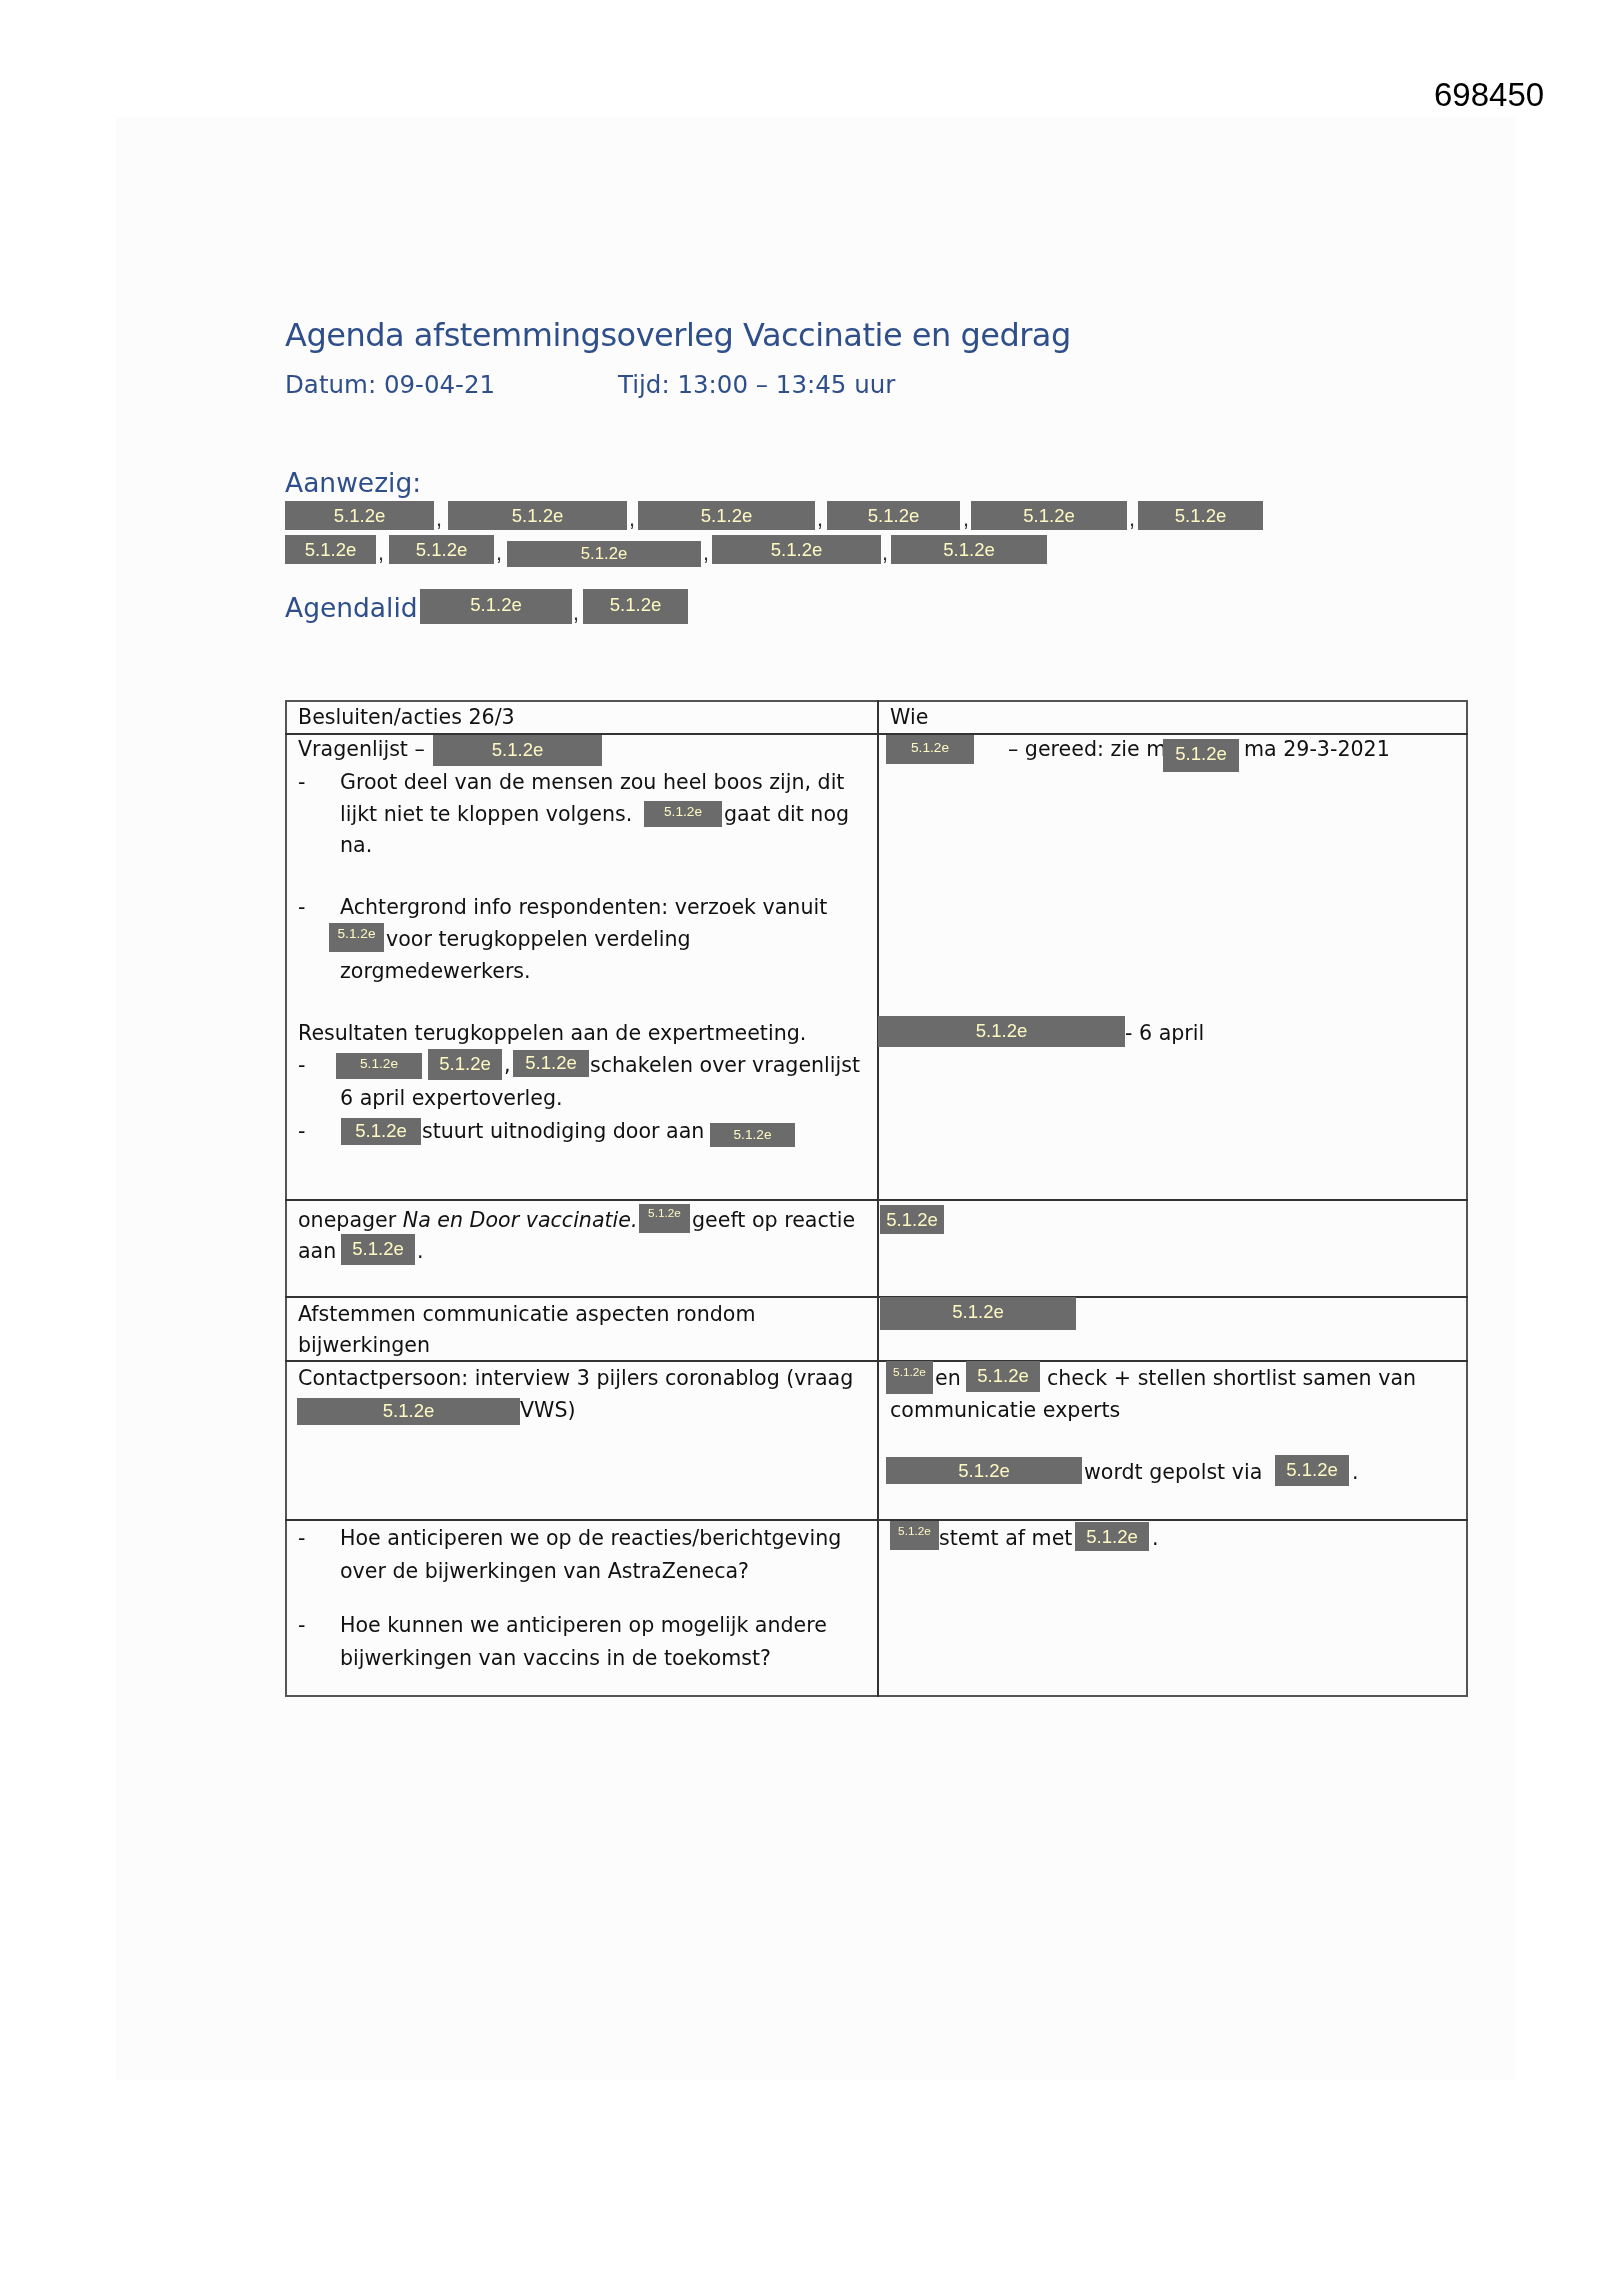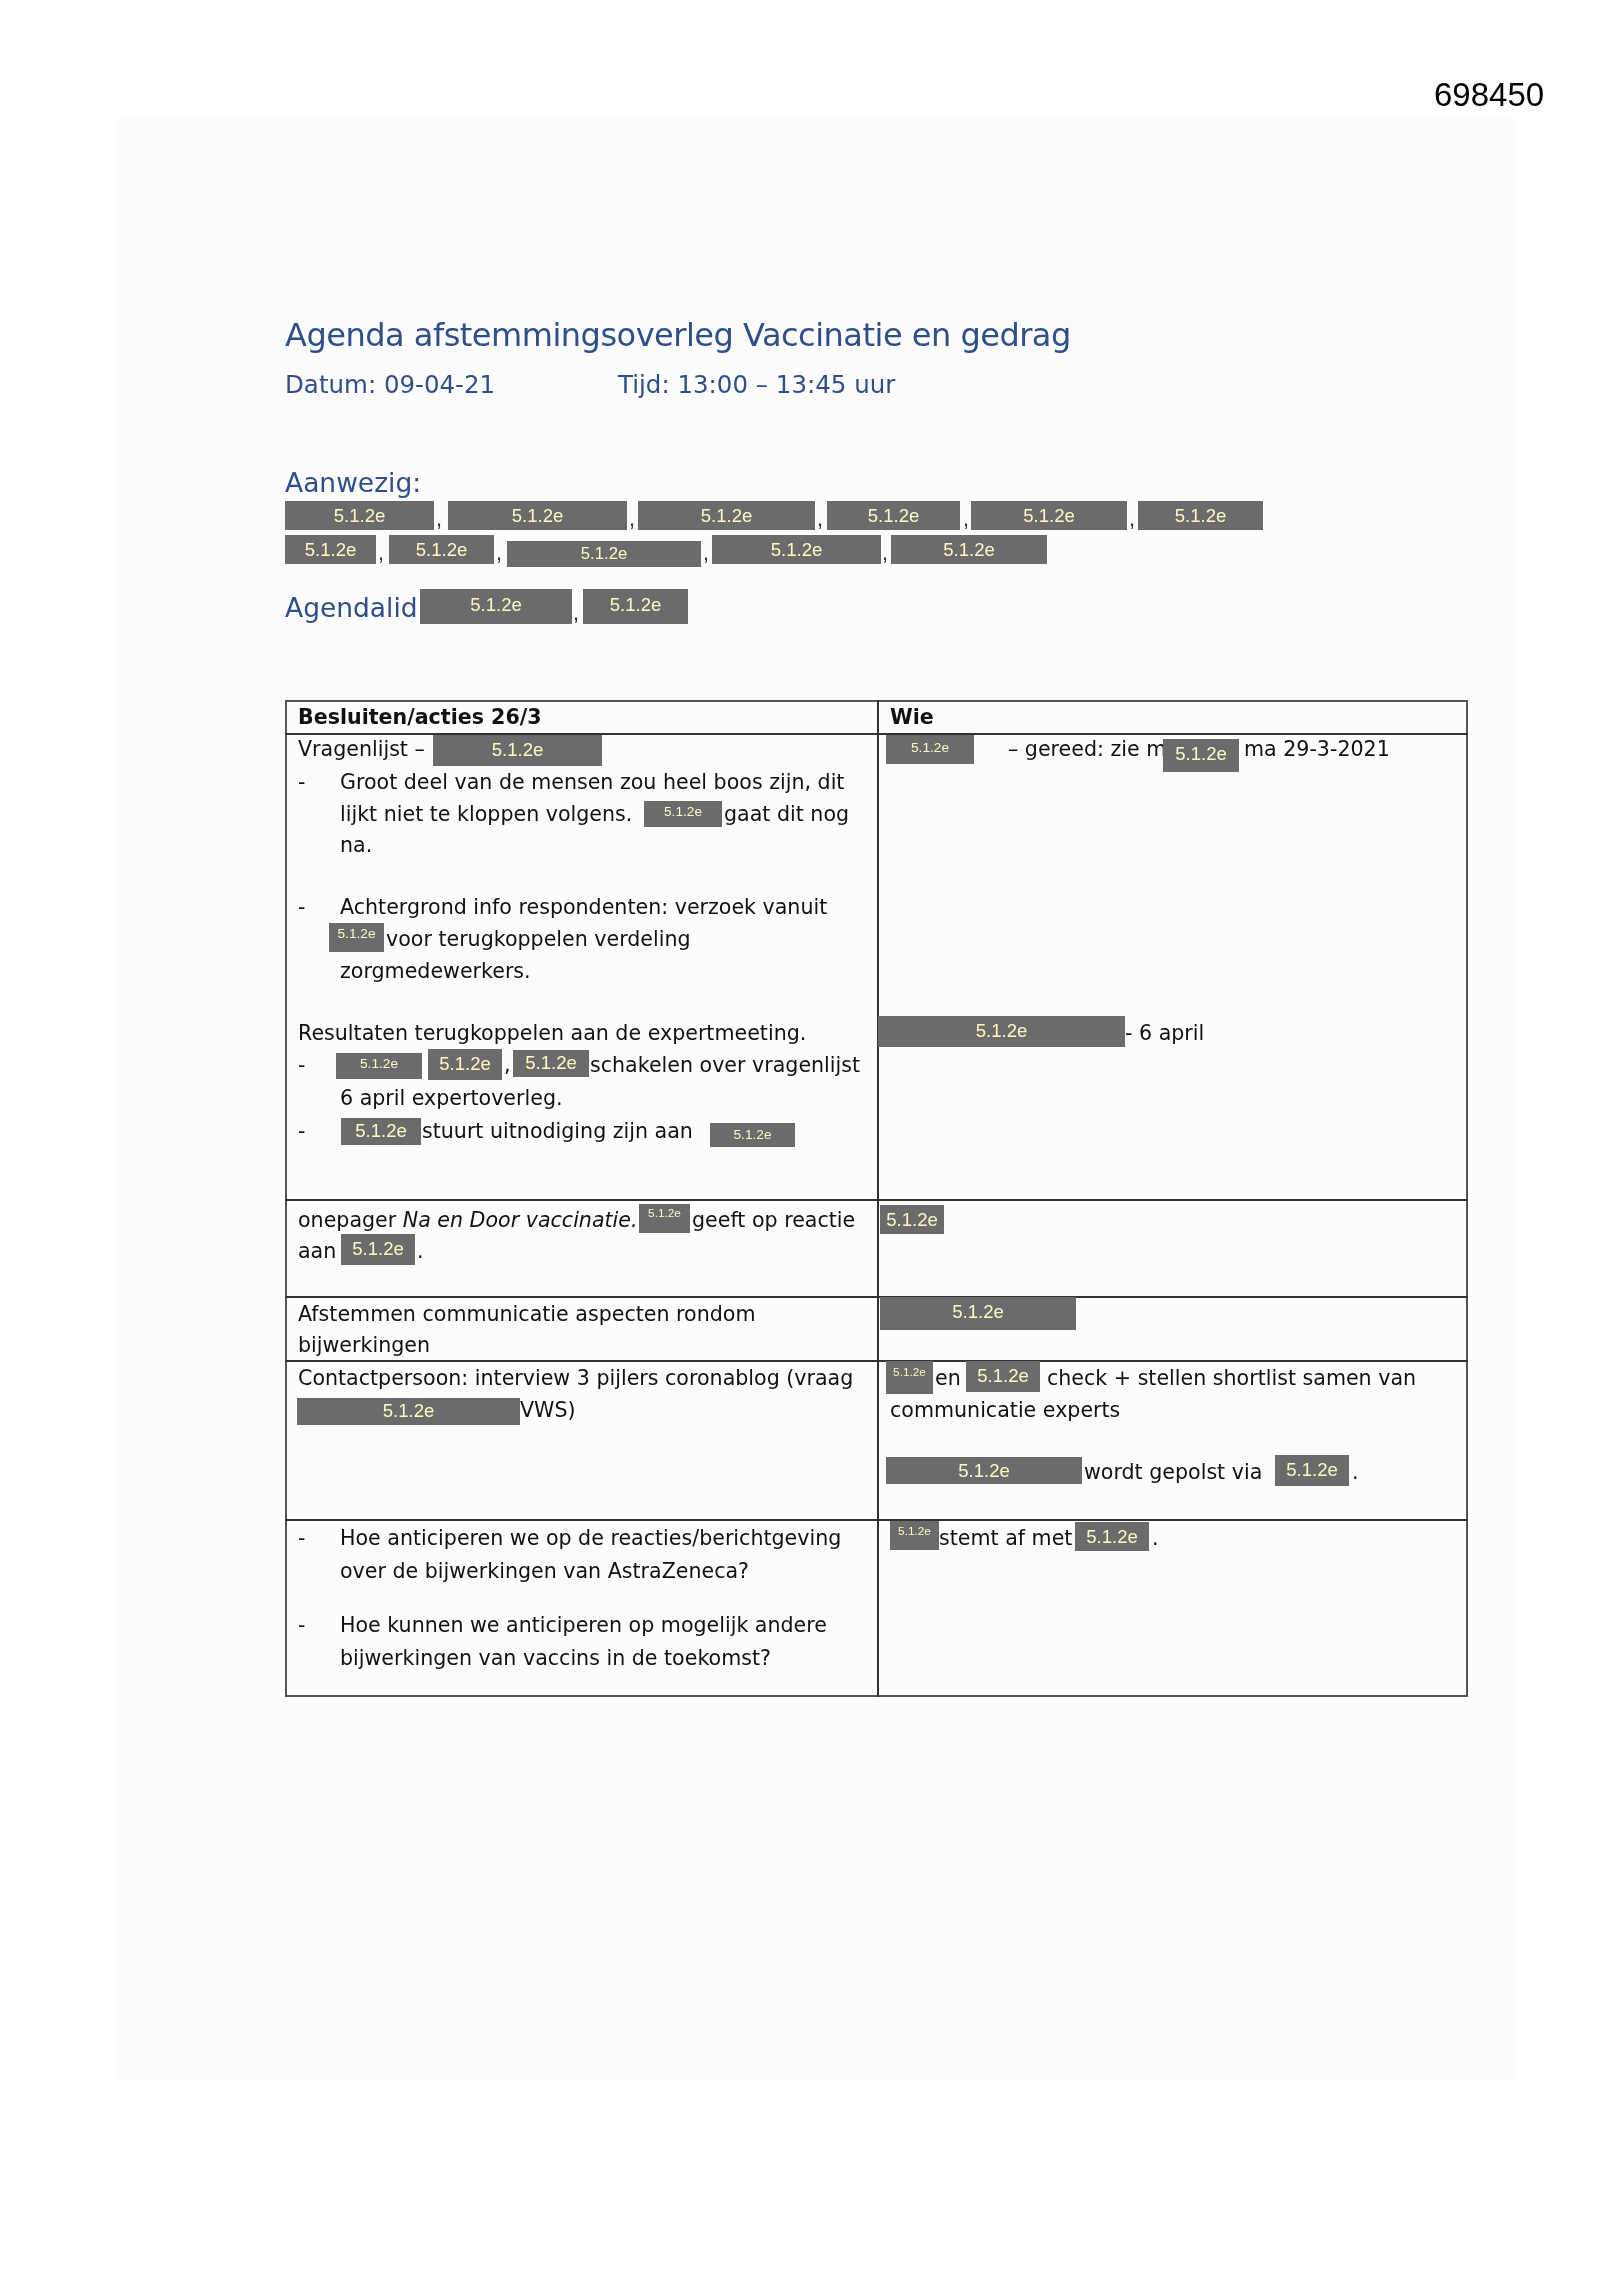--- a/index.html
+++ b/index.html
@@ -12,21 +12,21 @@
   .meta { position:absolute; top:370px; font-size:24.5px; }
   .label { position:absolute; font-size:26.5px; }
   .r { position:absolute; background:#6b6b6b; color:#fef9c3; font-size:18.6px; text-align:center;
        font-family:"Liberation Sans", sans-serif; line-height:29px; height:29px; }
   .r.sm { font-size:13.7px; line-height:21.6px; height:25.5px; }
   .comma { position:absolute; font-size:21.6px; color:#333; }
   .tbl { position:absolute; left:285px; top:700px; width:1183px; height:997px; border:2px solid #555; box-sizing:border-box; }
   .vline { position:absolute; left:877px; top:700px; width:2px; height:997px; background:#333; }
   .hline { position:absolute; left:285px; width:1183px; height:2px; background:#333; }
   .t { position:absolute; font-family:"DejaVu Sans", sans-serif; font-size:20.6px; white-space:nowrap; color:#111; }
-  .b { font-weight:bold; }
+  .b { font-weight:normal; }
   .i { font-style:italic; }
 </style>
 </head>
 <body>
 
 <div class="sheet"></div>
 <div class="docnum">698450</div>
 
 <div class="title blue">Agenda afstemmingsoverleg Vaccinatie en gedrag</div>
 <div class="meta blue" style="left:285px">Datum: 09-04-21</div>
@@ -88,21 +88,21 @@
 <div class="t" style="left:298px;top:1021px">Resultaten terugkoppelen aan de expertmeeting.</div>
 <div class="t" style="left:298px;top:1053px">-</div>
 <div class="r sm" style="left:336px;top:1053px;width:86px">5.1.2e</div>
 <div class="r" style="left:428px;top:1049px;width:74px;height:31px">5.1.2e</div>
 <div class="t" style="left:504px;top:1053px">,</div>
 <div class="r" style="left:513px;top:1050px;width:76px;height:27.4px;line-height:25.5px">5.1.2e</div>
 <div class="t" style="left:590px;top:1053px">schakelen over vragenlijst</div>
 <div class="t" style="left:340px;top:1086px">6 april expertoverleg.</div>
 <div class="t" style="left:298px;top:1119px">-</div>
 <div class="r" style="left:341px;top:1118px;width:80px;height:27.4px;line-height:25.5px">5.1.2e</div>
-<div class="t" style="left:422px;top:1119px">stuurt uitnodiging zijn aan</div>
+<div class="t" style="left:422px;top:1119px">stuurt uitnodiging door aan</div>
 <div class="r sm" style="left:710px;top:1123px;width:85px;height:23.5px;line-height:23.5px">5.1.2e</div>
 
 <div class="r sm" style="left:886px;top:735px;width:88px;height:29px;line-height:25.5px">5.1.2e</div>
 <div class="t" style="left:1008px;top:737px">– gereed: zie mail</div>
 <div class="r" style="left:1163px;top:739px;width:76px;height:33px">5.1.2e</div>
 <div class="t" style="left:1244px;top:737px">ma 29-3-2021</div>
 <div class="r" style="left:878px;top:1016px;width:247px;height:31px">5.1.2e</div>
 <div class="t" style="left:1125px;top:1021px">- 6 april</div>
 
 <div class="t" style="left:298px;top:1208px">

